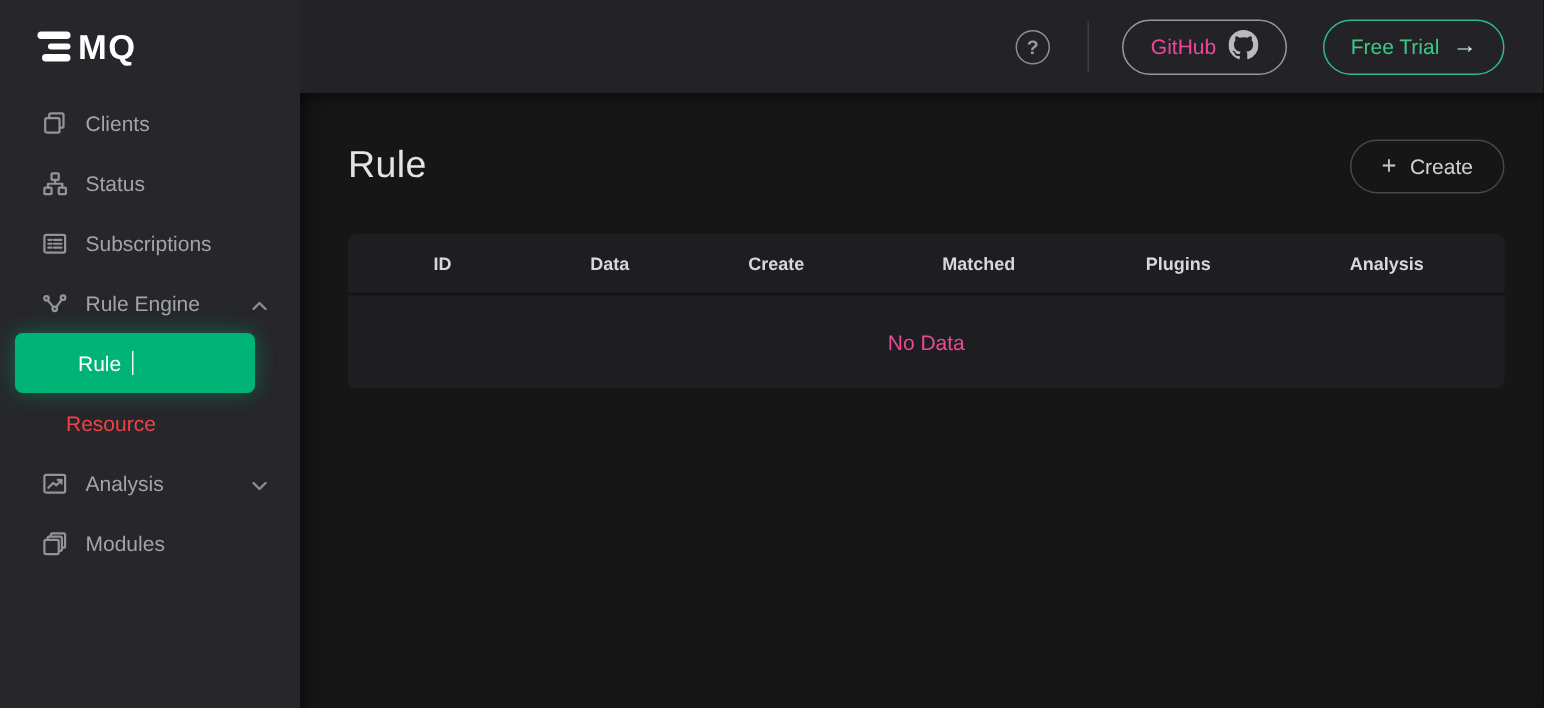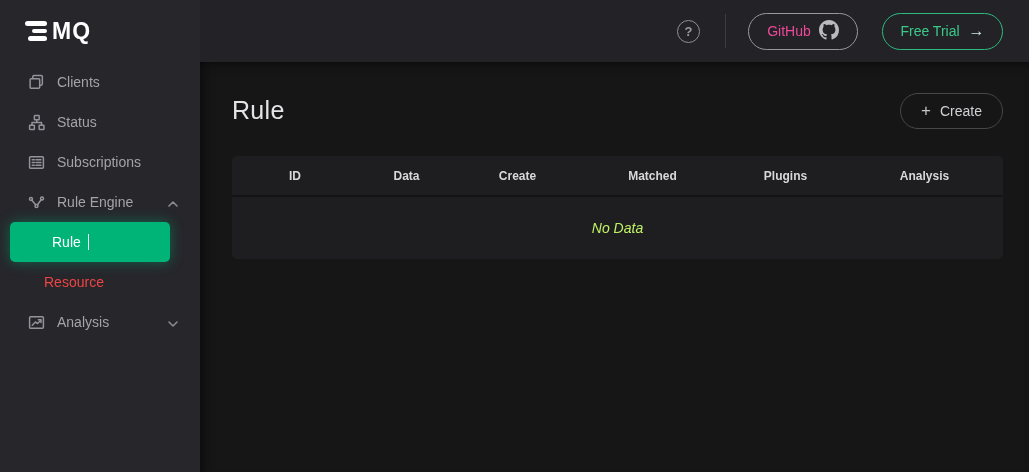--- a/index.html
+++ b/index.html
@@ -59,21 +59,21 @@
   .create-btn { width:103px; height:36px; border:1.5px solid #47474c; border-radius:18px;
                 color:#d2d2d6; font-size:14px; display:flex; align-items:center;
                 justify-content:center; gap:9px; cursor:pointer; background:transparent; }
   .create-plus { font-size:17px; font-weight:400; color:#c6c6ca; }
 
   .table-card { margin-top:27px; width:771px; background:#1e1e21; border-radius:5px; overflow:hidden; }
   .thead { display:flex; height:41px; align-items:center; border-bottom:2px solid #141416; }
   .th { color:#d8d8db; font-size:12px; font-weight:700; padding-left:13px;text-align:center; }
   .c0{width:113px;} .c1{width:110px;} .c2{width:112px;} .c3{width:158px;} .c4{width:108px;} .c5{flex:1;}
   .tbody-empty { height:62px; display:flex; align-items:center; justify-content:center;
-                 color:#bef264; font-size:14px;font-style:italic; }
+                 color:#ec4899; font-size:14px; }
 </style>
 </head>
 <body>
 
 <div class="app">
 
   <aside class="sidebar">
     <div class="logo">
       <span class="logo-e">
           <span></span>
@@ -160,20 +160,30 @@
         </span>
         <span>Analysis</span>
         <span class="chev">
           <svg width="10" height="6" viewBox="0 0 10 6">
               <polyline points="1,1 5,5 9,1"></polyline>
             </svg>
         </span>
       </div>
 
 
+      <div class="nav-item">
+        <span class="nicon">
+          <svg width="17" height="17" viewBox="0 0 16 16">
+              <rect x="5.5" y="1.5" width="9" height="9" rx="1"></rect>
+              <rect x="3.5" y="3.5" width="9" height="9" rx="1" fill="#26262b"></rect>
+              <rect x="1.5" y="5.5" width="9" height="9" rx="1" fill="#26262b"></rect>
+            </svg>
+        </span>
+        <span>Modules</span>
+      </div>
 
     </nav>
   </aside>
 
   <header class="topbar">
     <div class="help">?</div>
     <div class="top-divider"></div>
     <div class="pill github-btn">
       <span>GitHub</span>
       <span>

